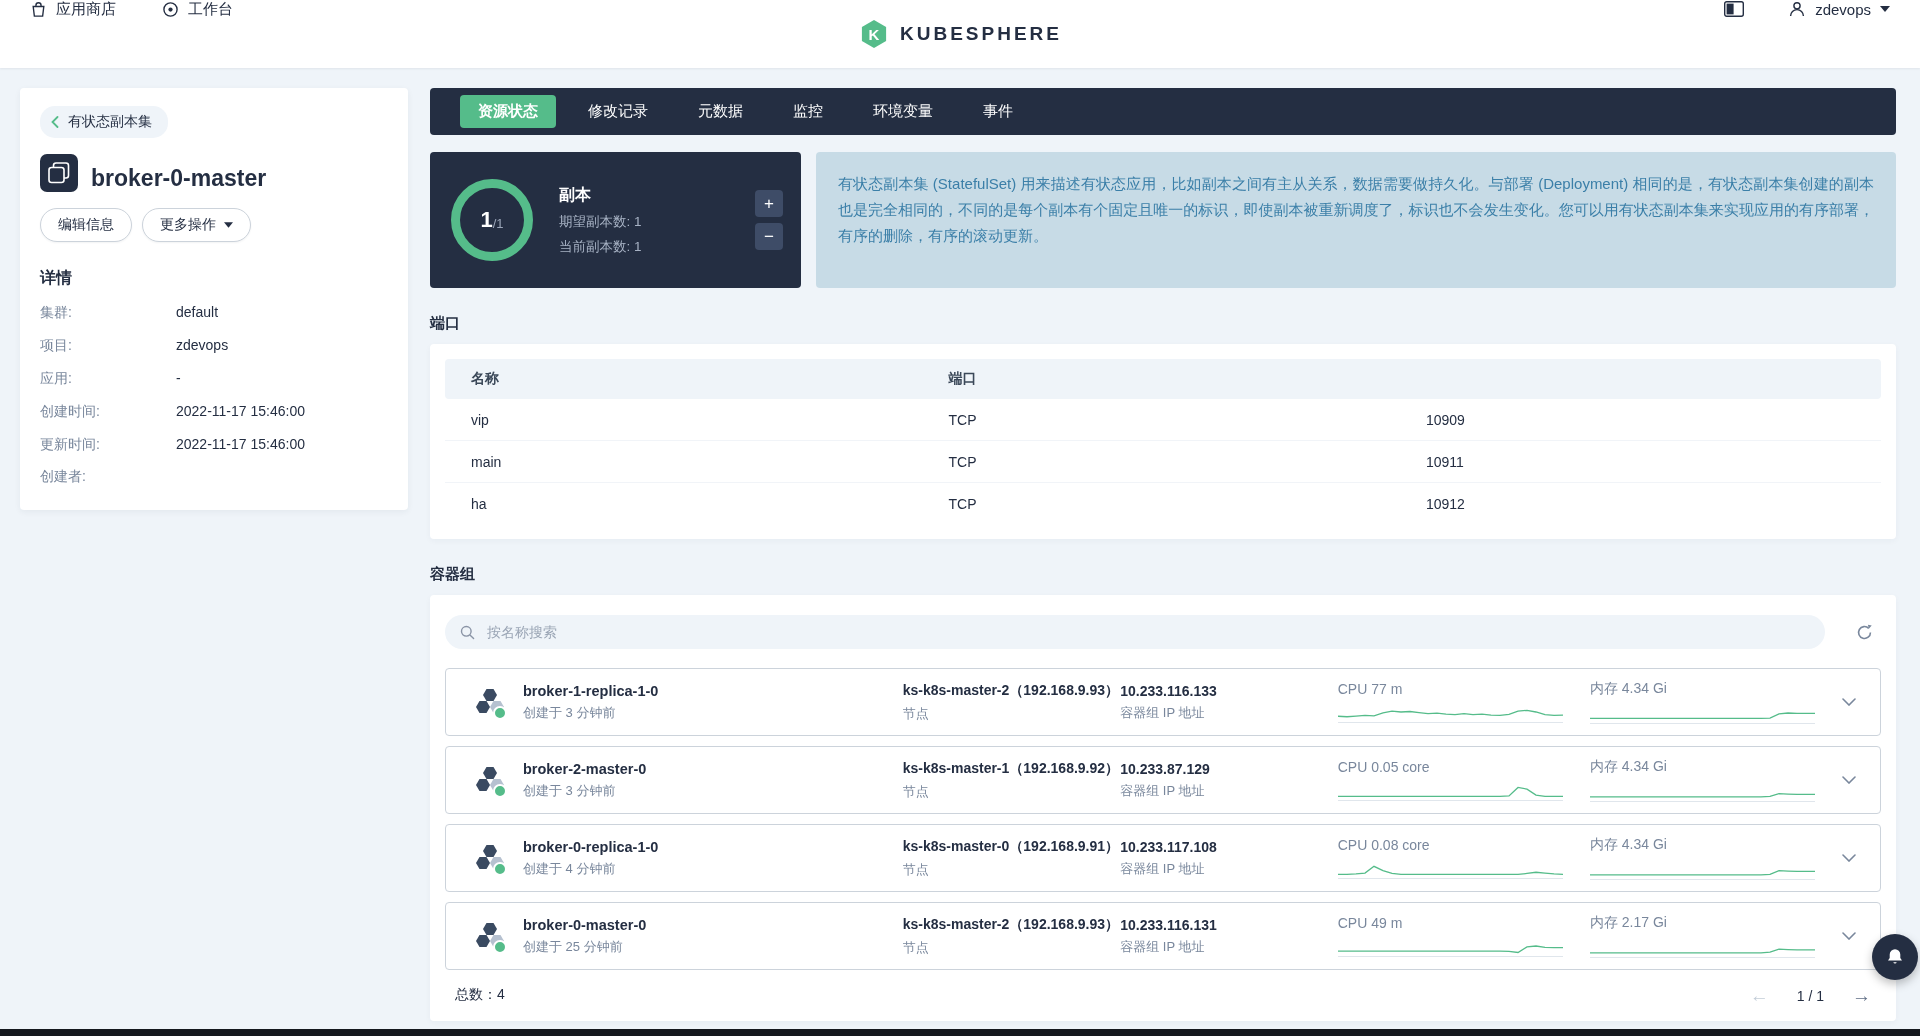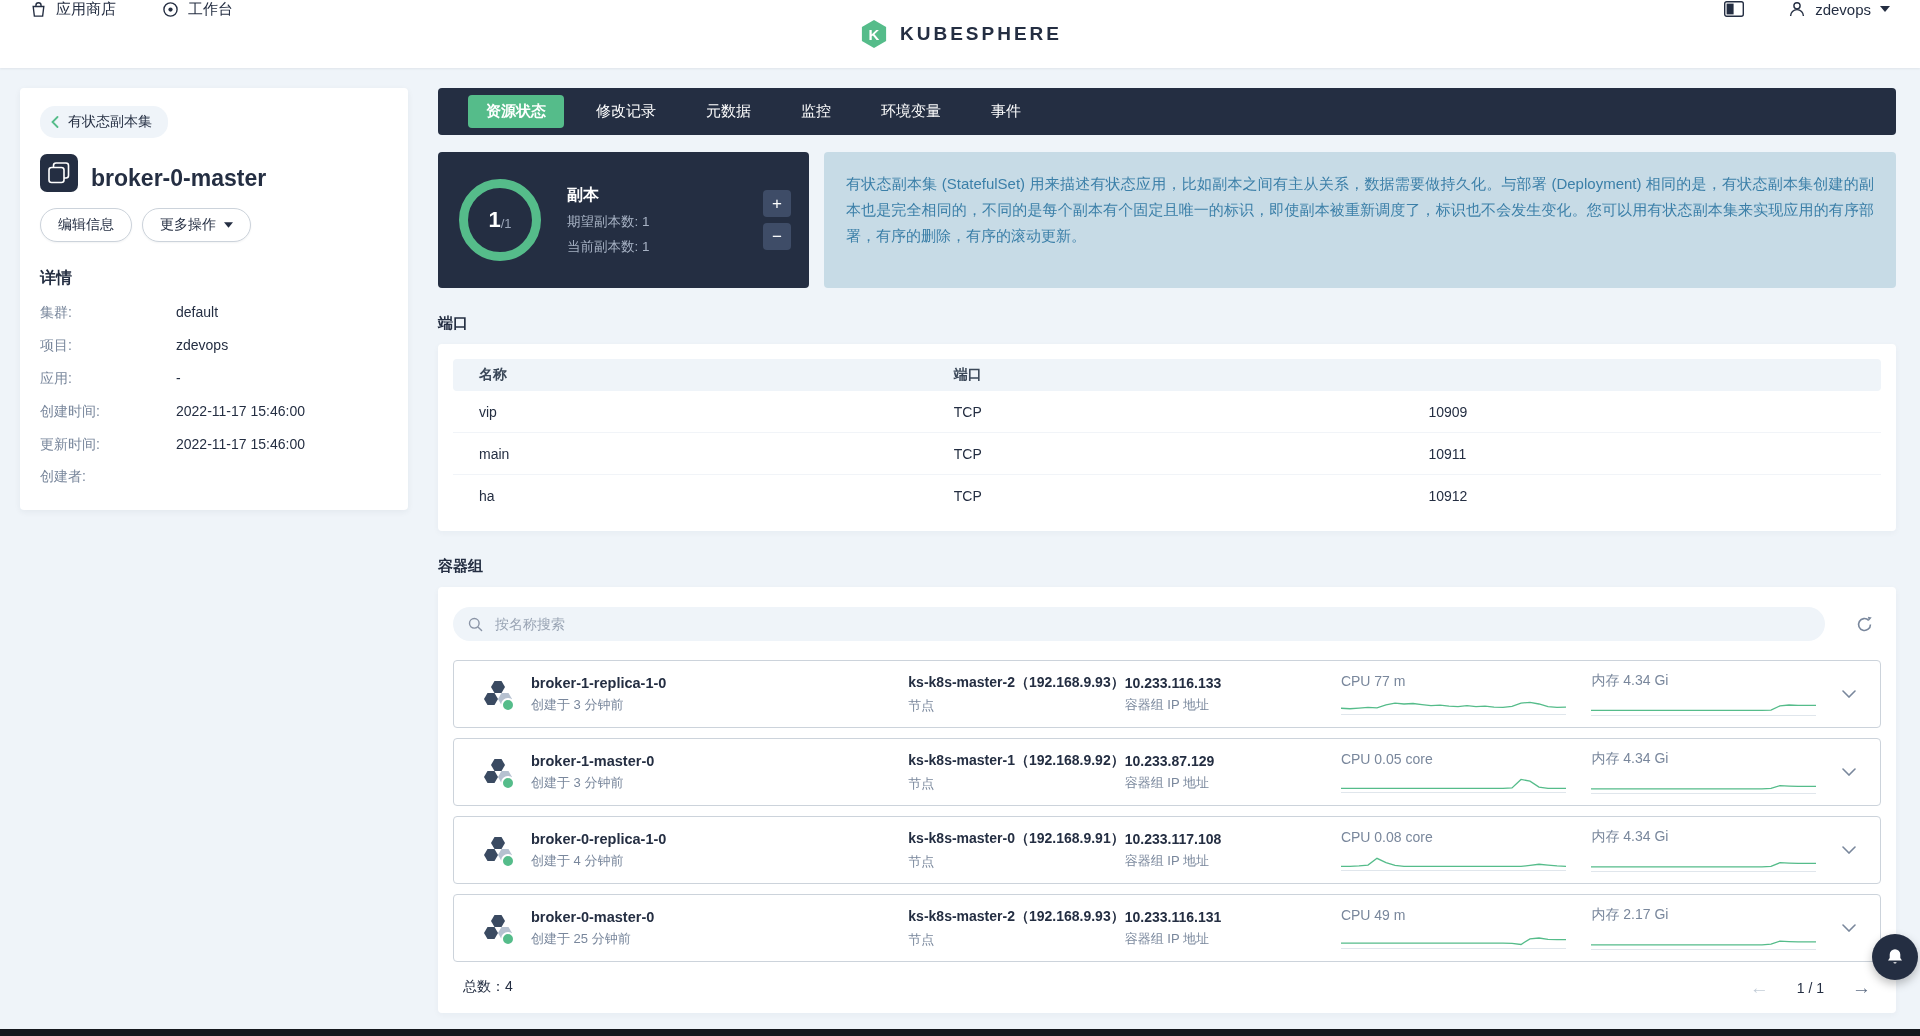--- a/index.html
+++ b/index.html
@@ -9,21 +9,21 @@
   
   .navbar{height:68px;background:#fff;display:flex;align-items:flex-start;padding:0 30px;position:relative;z-index:5;box-shadow:0 1px 2px rgba(36,46,66,.08)}
   .nav-left{display:flex;gap:46px}
   .nav-item{display:flex;align-items:center;gap:9px;font-size:15px;color:#242e42;cursor:pointer}
   .nav-center{position:absolute;left:50%;top:50%;transform:translate(-50%,-50%);display:flex;align-items:center;gap:10px;cursor:pointer}
   .logo-text{font-size:19px;font-weight:700;letter-spacing:3px}
   .nav-right{margin-left:auto;display:flex;align-items:center;gap:44px}
   .user{display:flex;align-items:center;gap:9px;cursor:pointer}
 
   
-  .page{display:flex;align-items:flex-start;padding:20px 24px 0 20px;gap:30px}
+  .page{display:flex;align-items:flex-start;padding:20px 24px 0 20px;gap:22px}
 
   
   .sidebar{width:348px;background:#fff;border-radius:4px;box-shadow:0 2px 6px rgba(36,46,66,.06);padding:18px 20px 24px;flex-shrink:0}
   .back-link{display:inline-flex;align-items:center;gap:9px;background:#eff4f9;border-radius:15px;padding:7px 16px 7px 11px;font-size:14px;cursor:pointer}
   .side-title{display:flex;align-items:flex-end;gap:13px;margin-top:16px}
   .side-title h1{font-size:23px;font-weight:700;margin:0}
   .btn-row{display:flex;gap:10px;margin-top:16px}
   .btn{display:inline-flex;align-items:center;gap:8px;border:1px solid #ccd3db;background:#fff;border-radius:17px;height:34px;padding:0 17px;font-size:14px;color:#242e42;cursor:pointer;box-shadow:0 1px 2px rgba(36,46,66,.06)}
   .details-title{font-size:16px;font-weight:700;margin-top:26px}
   .detail-row{display:flex;margin-top:14px;font-size:14px;line-height:1.35}
@@ -45,21 +45,21 @@
   .replica-info{margin-left:25px}
   .replica-label{color:#fff;font-size:16px;font-weight:600}
   .replica-line{color:#a7b2c4;font-size:13.5px;margin-top:7px;white-space:nowrap}
   .replica-ctrl{margin-left:auto;display:flex;flex-direction:column;gap:6px}
   .ctrl-btn{width:28px;height:27px;background:#3e4c67;border-radius:4px;color:#fff;font-size:17px;line-height:1;display:flex;align-items:center;justify-content:center;cursor:pointer}
   .info-box{flex:1;background:#c7dbe6;border-radius:4px;padding:19px 22px;color:#3b7fa8;font-size:15px;line-height:1.72;text-align:justify}
 
   .section-title{font-size:15px;font-weight:700;margin-top:26px}
 
   .ports-card{background:#fff;border-radius:4px;margin-top:11px;padding:15px;box-shadow:0 2px 6px rgba(36,46,66,.04)}
-  .ports-header{display:grid;grid-template-columns:34.5% 34.5% 1fr;background:#eff4f9;border-radius:4px;height:32px;align-items:center;font-size:14px;color:#3b4859;font-weight:600;padding:0 26px}
+  .ports-header{display:grid;grid-template-columns:34.5% 34.5% 1fr;background:#eff4f9;border-radius:4px;height:40px;align-items:center;font-size:14px;color:#3b4859;font-weight:600;padding:0 26px}
   .ports-row{display:grid;grid-template-columns:34.5% 34.5% 1fr;height:41px;align-items:center;font-size:14px;padding:0 26px;border-bottom:1px solid #f1f4f8}
   .ports-rows .ports-row:last-child{border-bottom:none}
 
   .pods-card{background:#fff;border-radius:4px;margin-top:11px;padding:20px 15px 16px;box-shadow:0 2px 6px rgba(36,46,66,.04)}
   .search-row{display:flex;align-items:center;gap:22px}
   .search-box{flex:1;height:34px;background:#eff4f9;border-radius:17px;display:flex;align-items:center;padding:0 15px;gap:10px}
   .search-box input{flex:1;border:none;background:transparent;outline:none;font-size:14px;color:#242e42;font-family:inherit}
   .search-box input::placeholder{color:#9aa5b5}
   .refresh-btn{width:34px;height:34px;display:flex;align-items:center;justify-content:center;cursor:pointer;border-radius:50%}
 
@@ -335,21 +335,21 @@
   </div>
 
   <div class="pod-row">
     <svg class="pod-icon" viewBox="0 0 40 40">
       <polygon points="16.5,6.9 23.5,6.9 27,13 23.5,19.1 16.5,19.1 13,13" fill="#3a4a61"></polygon>
       <polygon points="9.5,18.9 16.5,18.9 20,25 16.5,31.1 9.5,31.1 6,25" fill="#3a4a61"></polygon>
       <polygon points="23.5,18.9 30.5,18.9 34,25 30.5,31.1 23.5,31.1 20,25" fill="#b6c1d0"></polygon>
       <circle cx="30" cy="31" r="6" fill="#55bc8a" stroke="#ffffff" stroke-width="2"></circle>
     </svg>
     <div class="pod-col-name">
-      <div class="pod-name">broker-1-master-0</div>
+      <div class="pod-name">broker-2-master-0</div>
       <div class="pod-sub">创建于 3 分钟前</div>
     </div>
     <div class="pod-col-node">
       <div class="pod-strong">ks-k8s-master-1（192.168.9.92）</div>
       <div class="pod-sub">节点</div>
     </div>
     <div class="pod-col-ip">
       <div class="pod-strong">10.233.87.129</div>
       <div class="pod-sub">容器组 IP 地址</div>
     </div>

